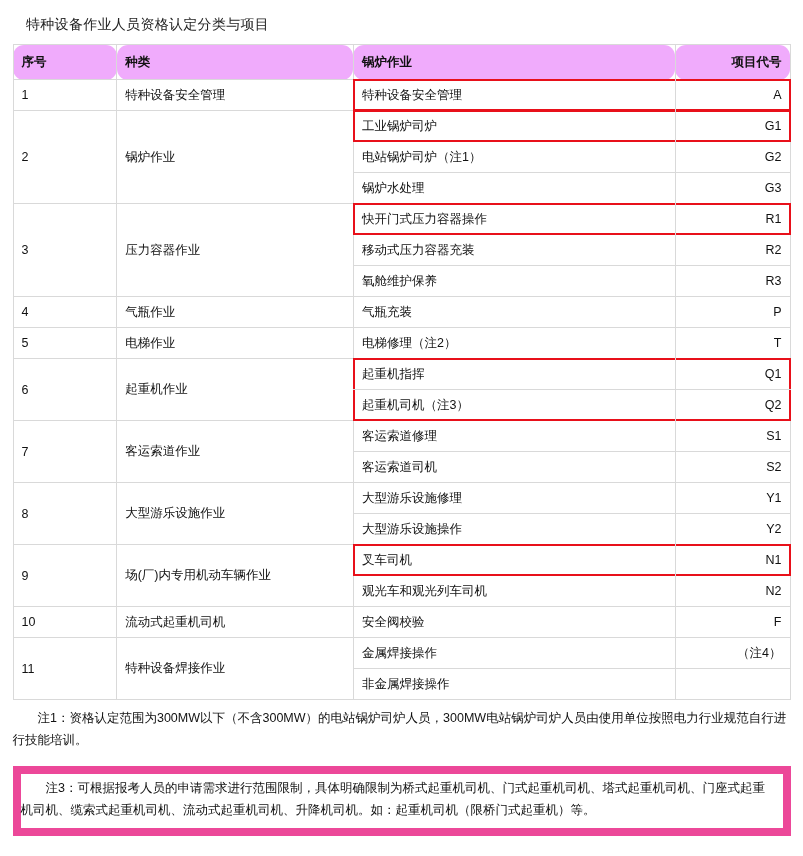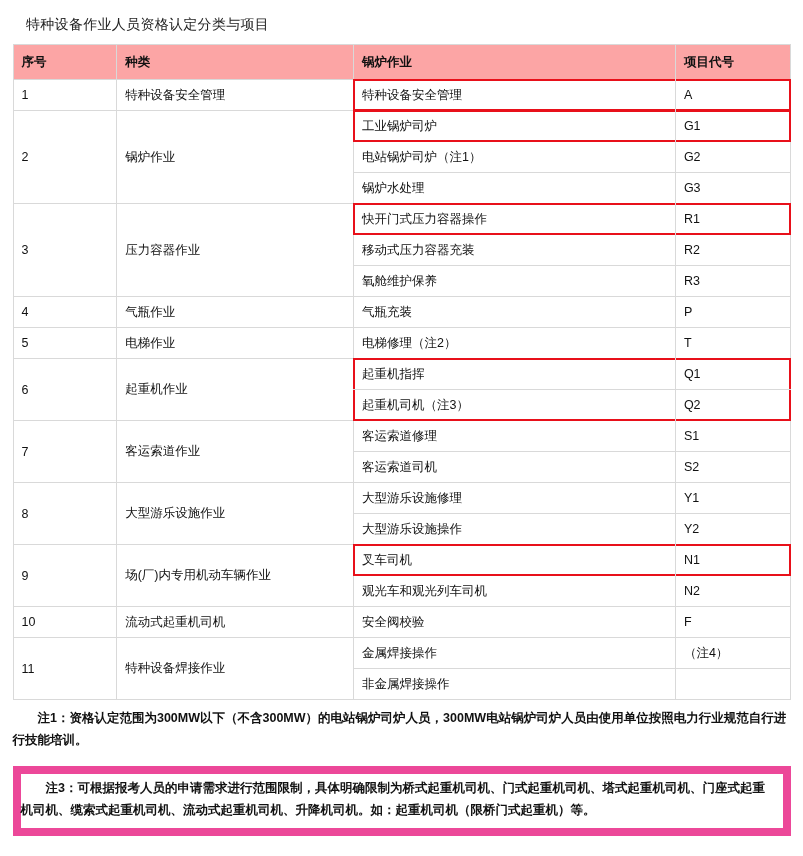--- a/index.html
+++ b/index.html
@@ -38,27 +38,28 @@
     font-weight: normal;
     font-size: 12.5px;
     color: #111111;
     padding: 6px 8px;
     vertical-align: middle;
     background: #ffffff;
     height: 18px;
   }
   table.main th {
     font-weight: bold;
-    background: #fca5a5;
+    background: #f0abfc;
     height: 22px;
+    border-radius: 11px;
   }
   .col-no { width: 78px; text-align: left; padding-left: 10px; }
   .col-kind { width: 200px; text-align: left; padding-left: 10px;}
   .col-item { width: 278px; text-align: left; padding-left: 10px;}
-  .col-code { width: 88px; text-align: left; padding-left: 10px;}
+  .col-code { width: 88px; text-align: right; padding-left: 10px;}
   td.center-no { text-align: left; padding-left: 10px; }
   
   .hl-cell {
     position: relative;
   }
   .hl-left::after,
   .hl-right::after {
     content: "";
     position: absolute;
     top: -1px;
@@ -82,21 +83,20 @@
   .hl-top-right::after { content:""; position:absolute; top:-1px; left:0; right:-1px; bottom:0; border-top:2px solid #e8101a; border-right:2px solid #e8101a; pointer-events:none;}
   .hl-bot-left::after { content:""; position:absolute; top:0; left:-1px; right:0; bottom:-1px; border-bottom:2px solid #e8101a; border-left:2px solid #e8101a; pointer-events:none;}
   .hl-bot-right::after { content:""; position:absolute; top:0; left:0; right:-1px; bottom:-1px; border-bottom:2px solid #e8101a; border-right:2px solid #e8101a; pointer-events:none;}
 
   .notes {
     width: 778px;
     margin: 6px auto 0 auto;
     font-size: 12.5px;
     line-height: 1.75;
     color: #111111;
-    font-weight: bold;
   }
   .note {
     margin: 8px 0 0 0;
     text-indent: 2em;
   }
   .note-boxed {
     border: 8px solid #ec4899;
     padding: 4px 6px 6px 0;
     margin-top: 14px;
     text-indent: 0;

